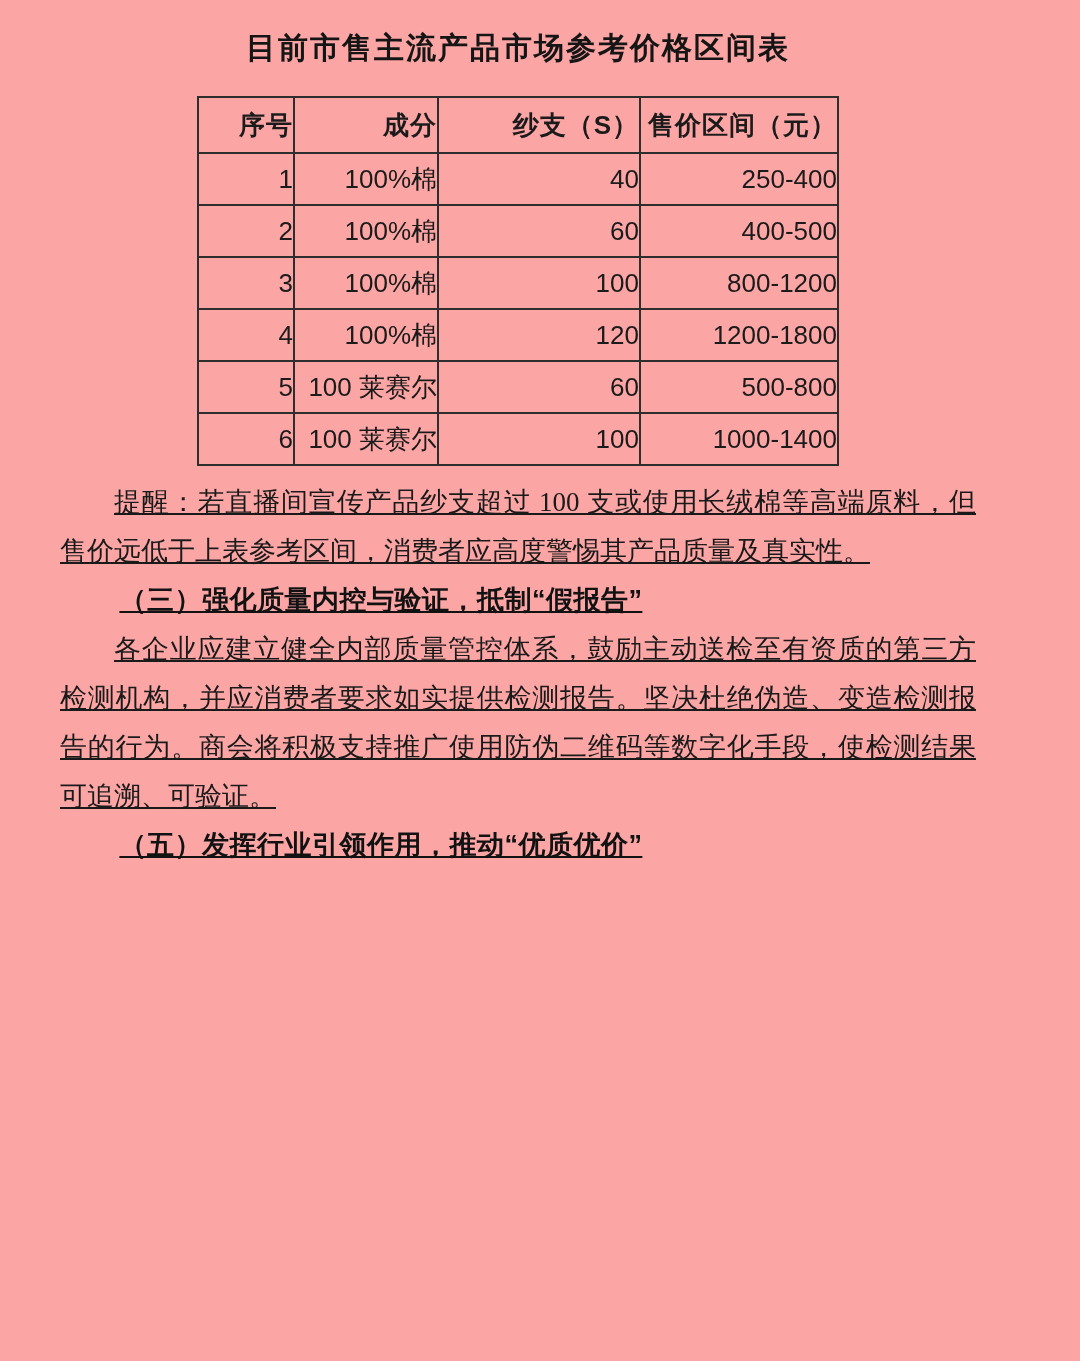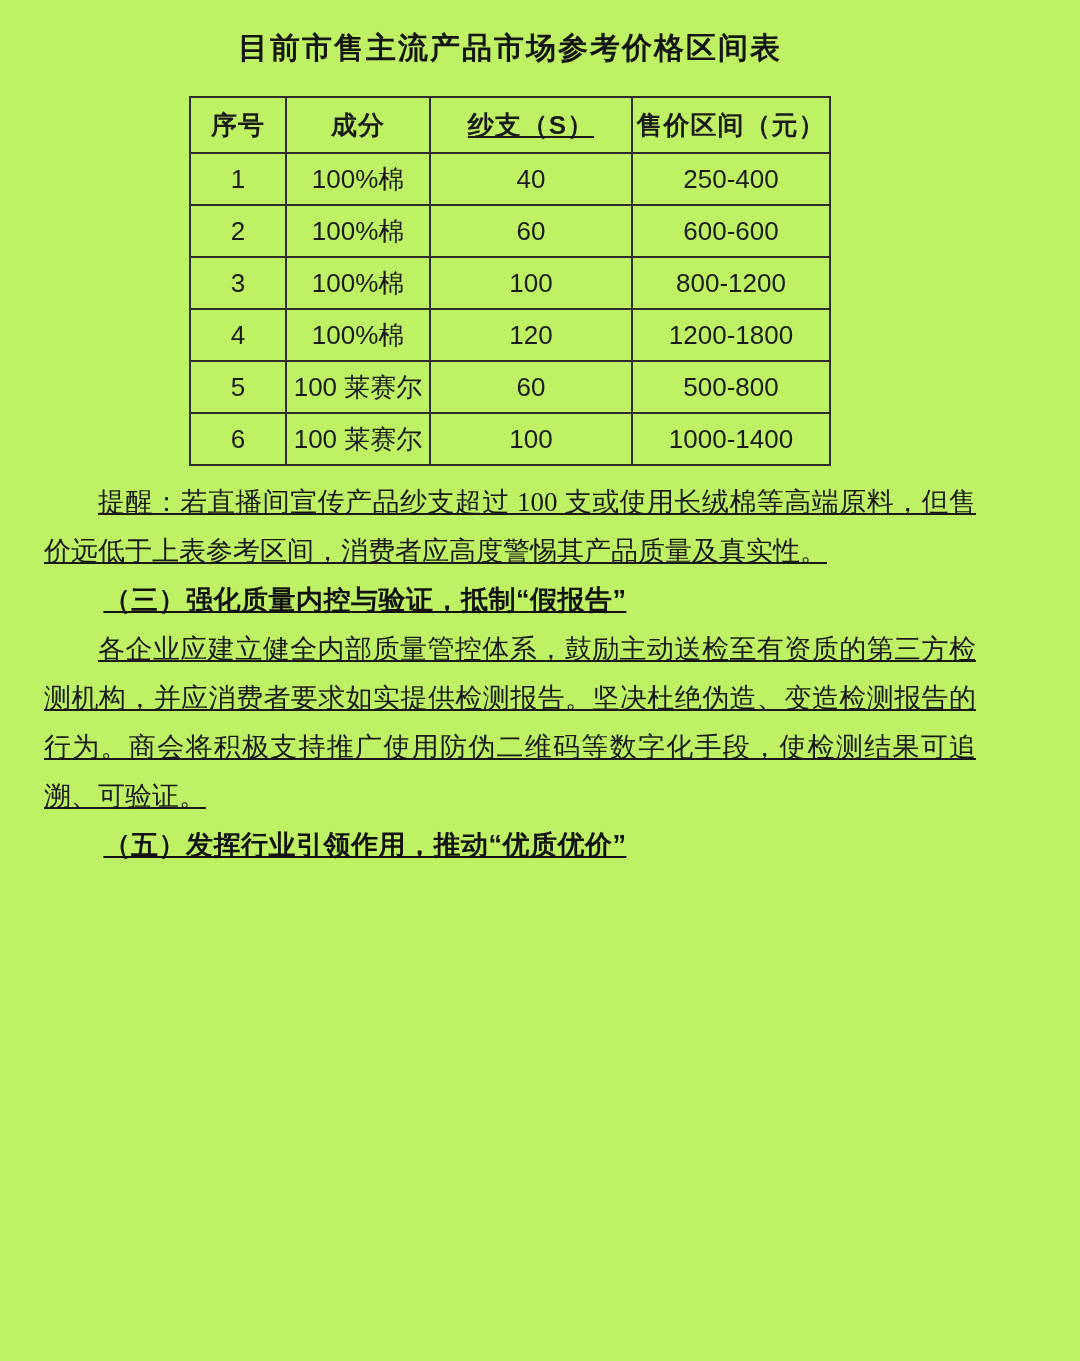--- a/index.html
+++ b/index.html
@@ -5,23 +5,23 @@
   html, body {
     margin: 0;
     padding: 0;
     background: #e9e9e7;
   }
   .doc {
     position: relative;
     width: 1080px;
     height: 1361px;
     margin: 0 auto;
-    background: #bef264;
+    background: #fca5a5;
     box-sizing: border-box;
-    padding: 26px 104px 0 44px;
+    padding: 26px 104px 0 60px;
     color: #1c1c1c;
     overflow: hidden;
   }
   .title {
     font-family: "Liberation Sans", sans-serif;
     font-weight: bold;
     font-size: 30px;
     line-height: 44px;
     text-align: center;
     letter-spacing: 2px;
@@ -30,39 +30,39 @@
   table.price {
     border-collapse: collapse;
     table-layout: fixed;
     width: 632px;
     margin: 26px auto 0 auto;
     font-family: "Liberation Sans", sans-serif;
     color: #1b1b1b;
   }
   table.price th, table.price td {
     border: 2px solid #2e2e2e;
-    text-align: center;
+    text-align: right;
     vertical-align: middle;
     padding: 0;
     overflow: hidden;
   }
   table.price th {
     height: 54px;
     font-size: 26px;
     font-weight: bold;
     letter-spacing: 1px;
   }
   table.price td {
     height: 50px;
     font-size: 26px;
     font-weight: normal;
   }
   .c1 { width: 94px; }
   .c2 { width: 142px; }
-  .c3 { width: 200px; text-decoration: underline; }
+  .c3 { width: 200px; }
   .c4 { width: 196px; }
   .bodytext {
     margin-top: 12px;
     font-family: "Liberation Serif", serif;
     font-size: 27px;
     line-height: 49px;
     text-align: justify;
     color: #1a1a1a;
   }
   .bodytext p {
@@ -101,21 +101,21 @@
       <tr>
         <td>1</td>
         <td>100%棉</td>
         <td>40</td>
         <td>250-400</td>
       </tr>
       <tr>
         <td>2</td>
         <td>100%棉</td>
         <td>60</td>
-        <td>600-600</td>
+        <td>400-500</td>
       </tr>
       <tr>
         <td>3</td>
         <td>100%棉</td>
         <td>100</td>
         <td>800-1200</td>
       </tr>
       <tr>
         <td>4</td>
         <td>100%棉</td>

